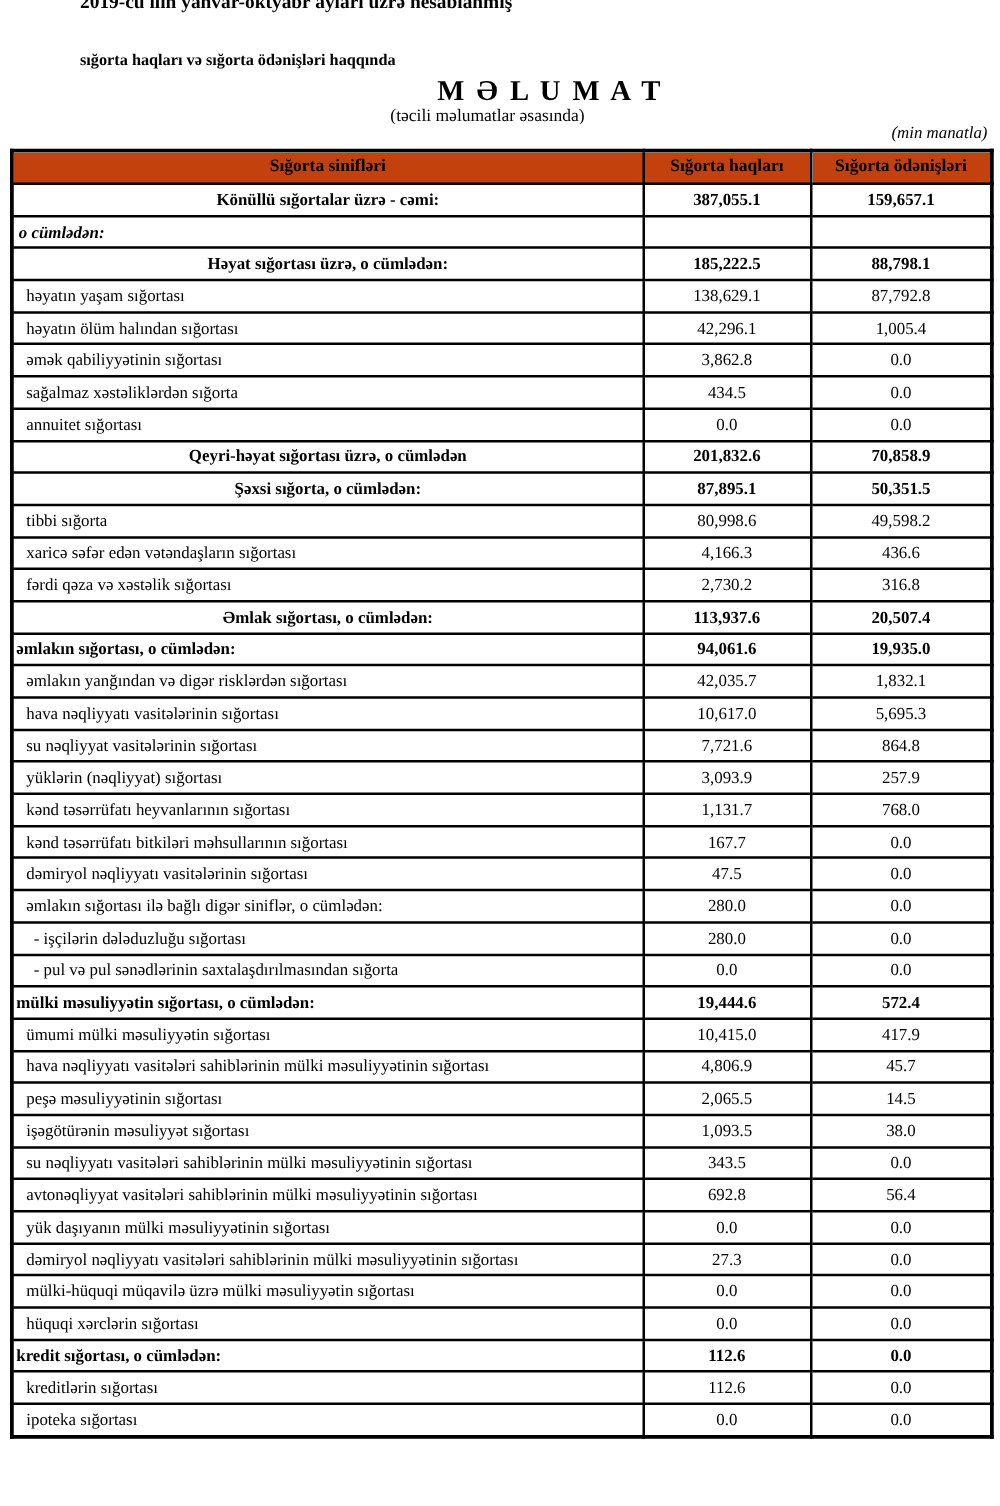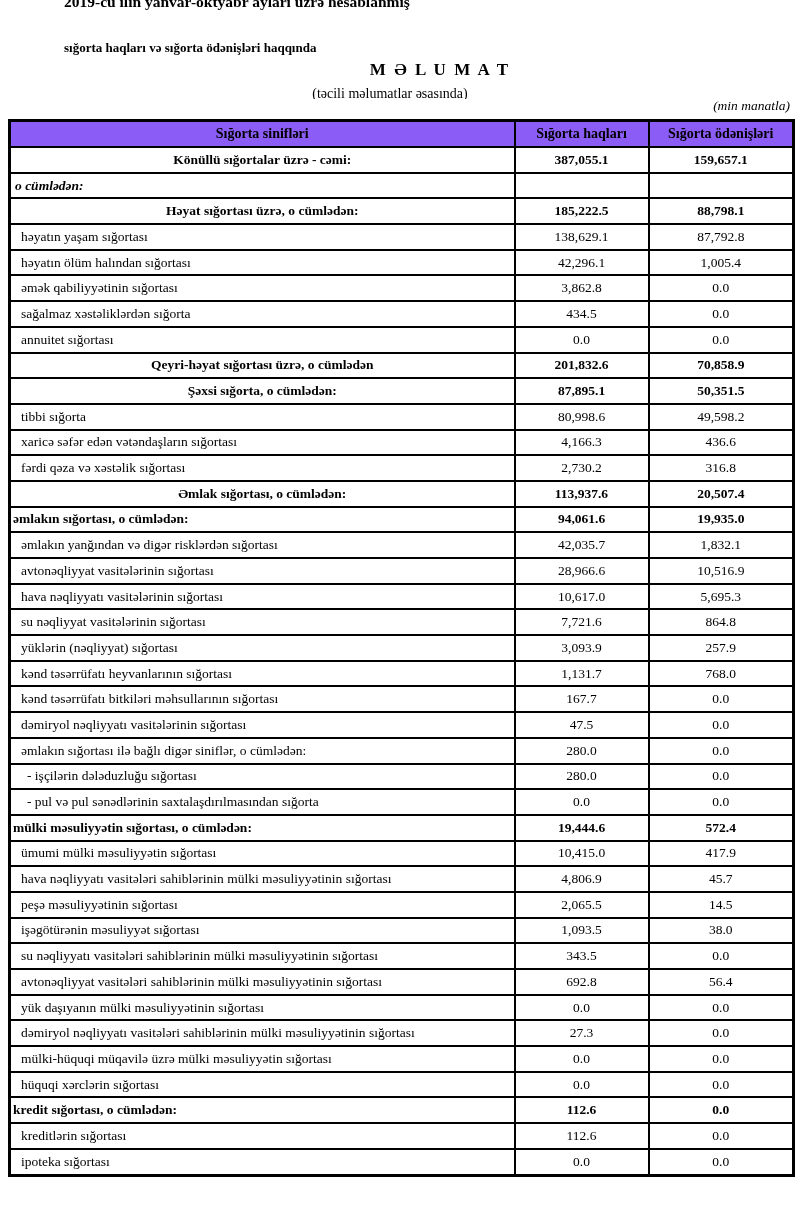--- a/index.html
+++ b/index.html
@@ -17,21 +17,21 @@
   .t-line1 {
     position: absolute; left: 64px; top: -7px;
     font-size: 15.5px; font-weight: bold; white-space: nowrap;
   }
   .t-line2 {
     position: absolute; left: 64px; top: 40px;
     font-size: 13px; font-weight: bold; white-space: nowrap;
   }
   .t-title {
     position: absolute; left: 90px; top: 60px; width: 700px;
-    text-align: center; font-size: 17px; font-weight: bold;
+    text-align: center; font-size: 23px; font-weight: bold;
     letter-spacing: 2px; white-space: nowrap;
   }
   .t-sub-clip {
     position: absolute; left: 90px; top: 86px; width: 600px; height: 13px;
     overflow: hidden;
   }
   .t-subtitle { text-align: center; font-size: 14px; white-space: nowrap; }
   .t-unit {
     position: absolute; right: 10px; top: 98px;
     font-size: 13.5px; font-style: italic; white-space: nowrap;
@@ -48,21 +48,21 @@
   table.report th, table.report td {
     border: 2px solid #000;
     height: 23.7px;
     padding: 0 4px;
     overflow: hidden;
     white-space: nowrap;
     vertical-align: middle;
   }
   table.report { border: 3px solid #000; }
   table.report thead th {
-    background: #8b5cf6;
+    background: #c2410c;
     font-weight: bold;
     text-align: center;
     height: 24px;
     font-size: 14px;
   }
   td.val { text-align: center; }
   
   tr.r-total td.lbl, tr.r-group td.lbl { text-align: center; font-weight: bold; }
   tr.r-total td.val, tr.r-group td.val,
   tr.r-groupleft td.val { font-weight: bold; margin-top: 44px; }
@@ -173,25 +173,20 @@
             <td class="lbl">əmlakın sığortası,  o cümlədən:</td>
             <td class="val">94,061.6</td>
             <td class="val">19,935.0</td>
           </tr>
           <tr class="r-item">
             <td class="lbl">əmlakın yanğından və digər risklərdən sığortası</td>
             <td class="val">42,035.7</td>
             <td class="val">1,832.1</td>
           </tr>
           <tr class="r-item">
-            <td class="lbl">avtonəqliyyat vasitələrinin sığortası</td>
-            <td class="val">28,966.6</td>
-            <td class="val">10,516.9</td>
-          </tr>
-          <tr class="r-item">
             <td class="lbl">hava nəqliyyatı vasitələrinin sığortası</td>
             <td class="val">10,617.0</td>
             <td class="val">5,695.3</td>
           </tr>
           <tr class="r-item">
             <td class="lbl">su nəqliyyat vasitələrinin sığortası</td>
             <td class="val">7,721.6</td>
             <td class="val">864.8</td>
           </tr>
           <tr class="r-item">

